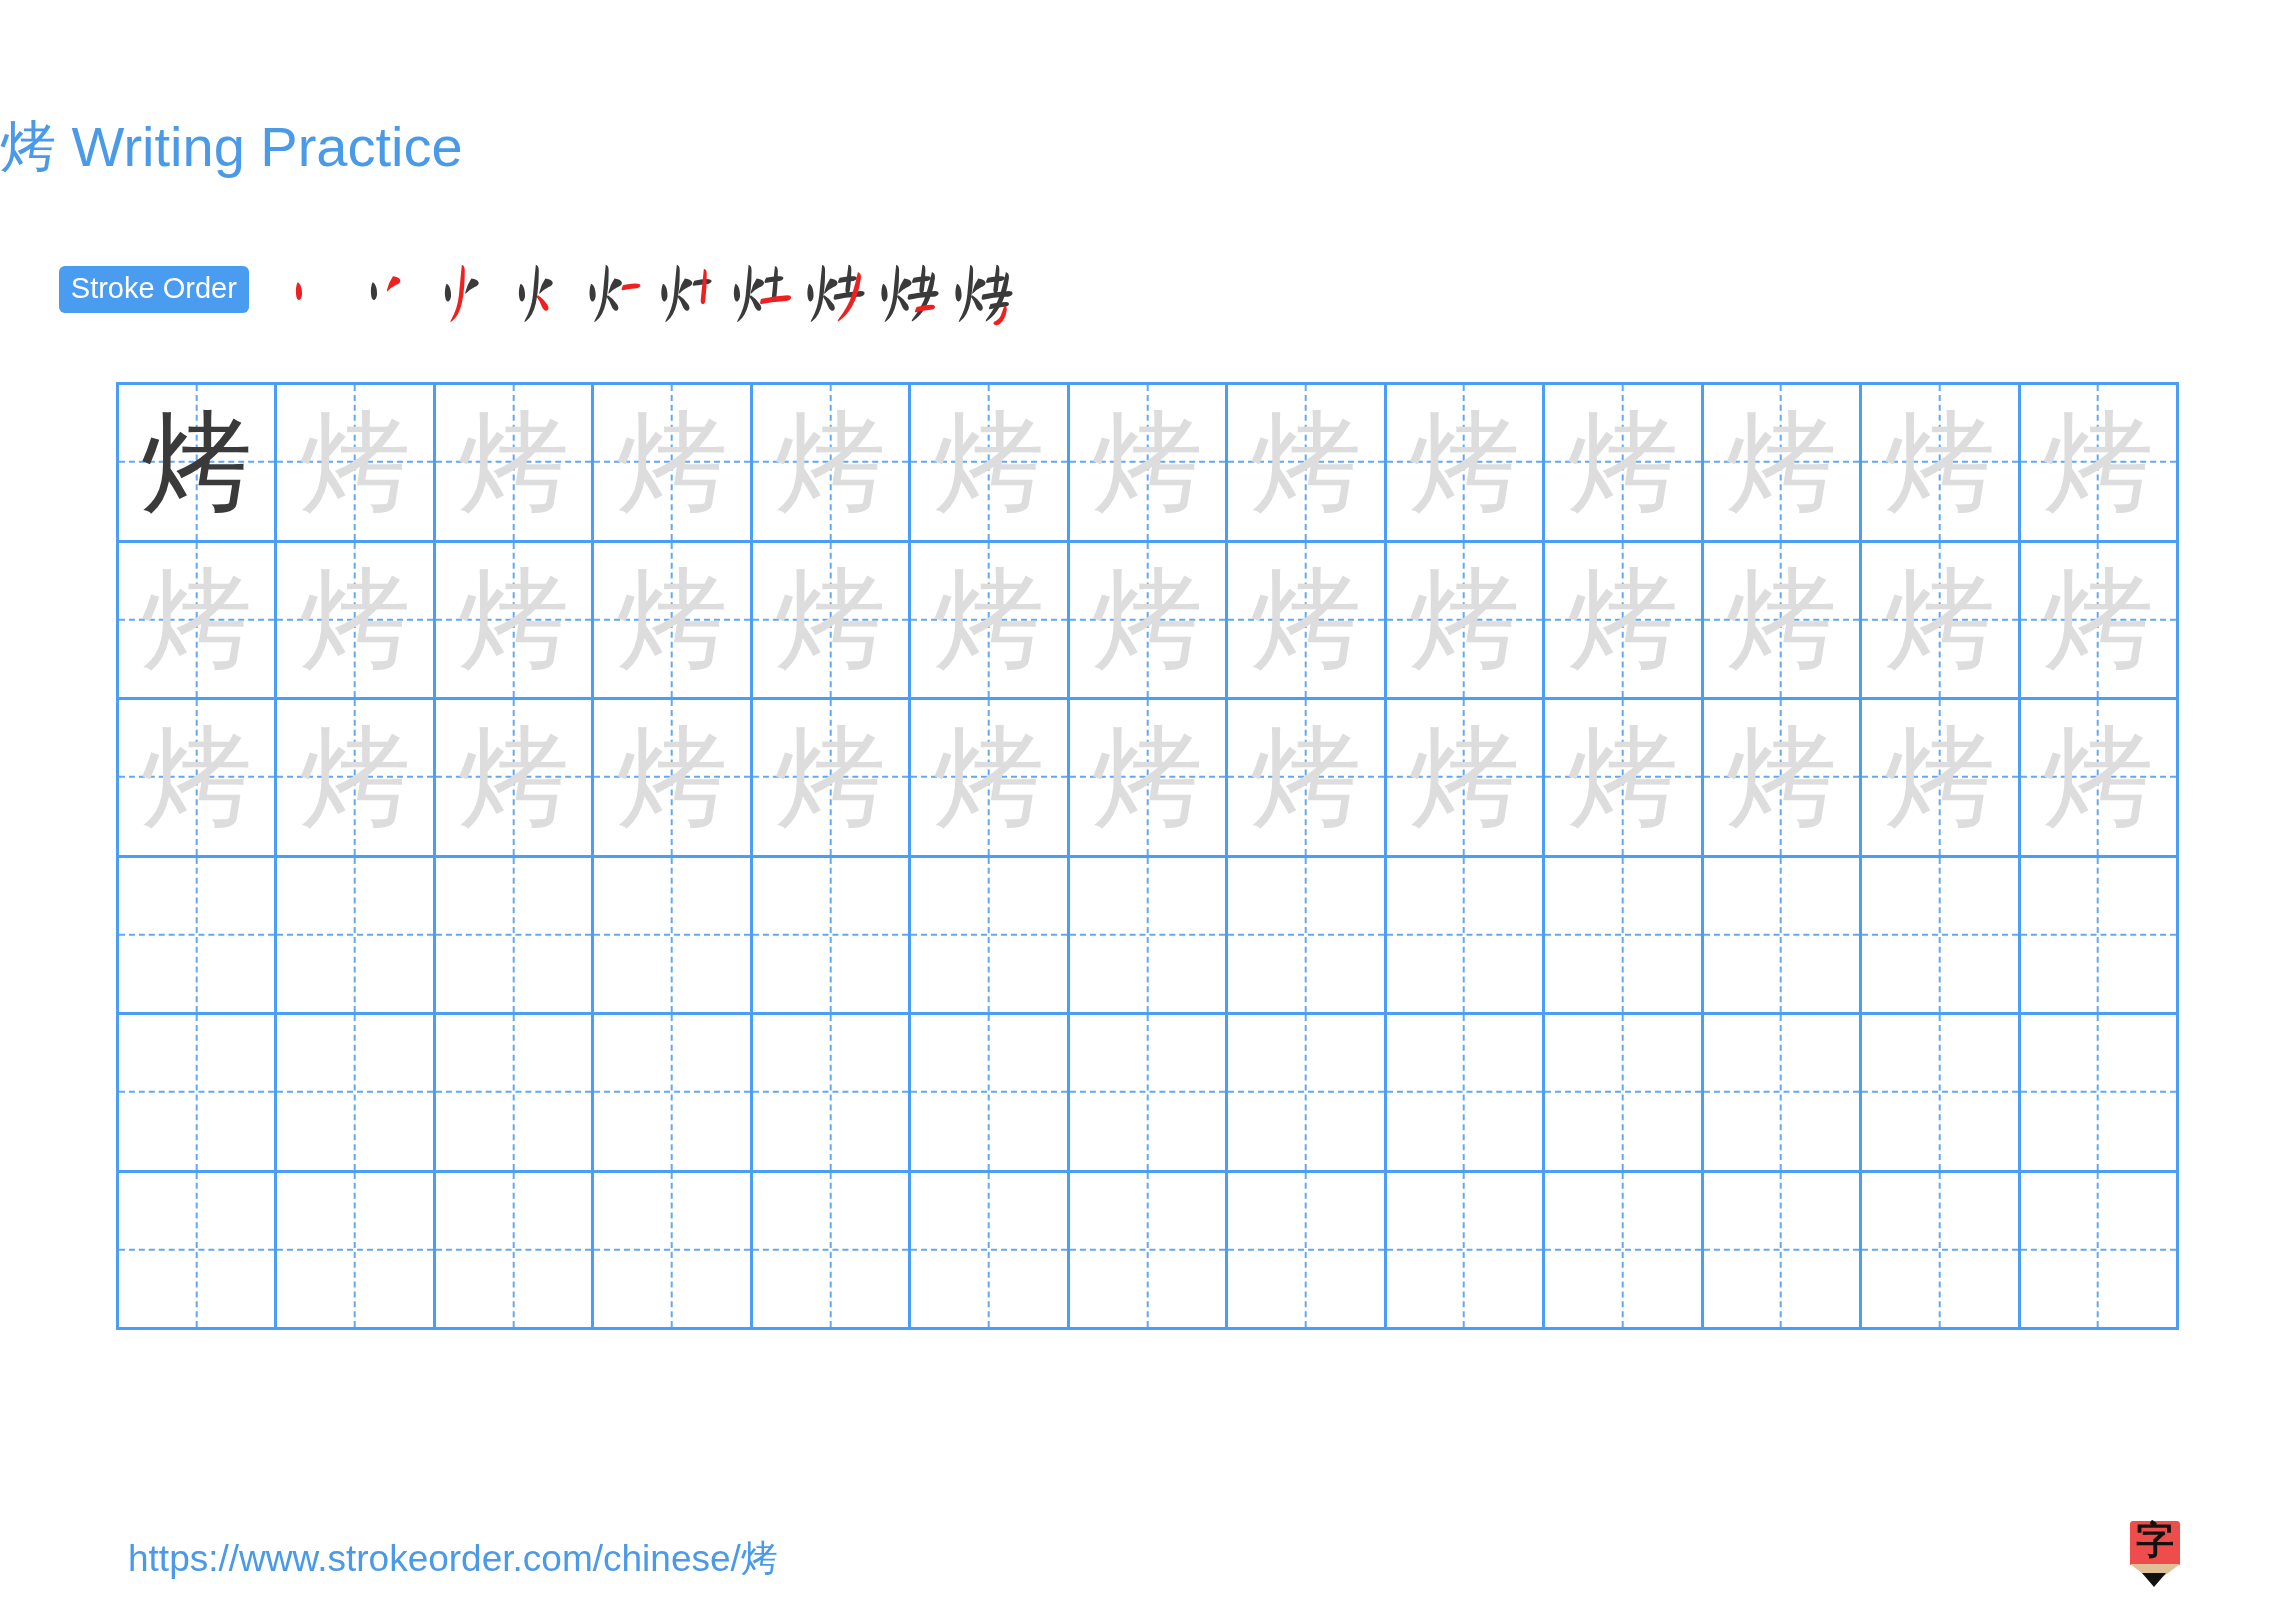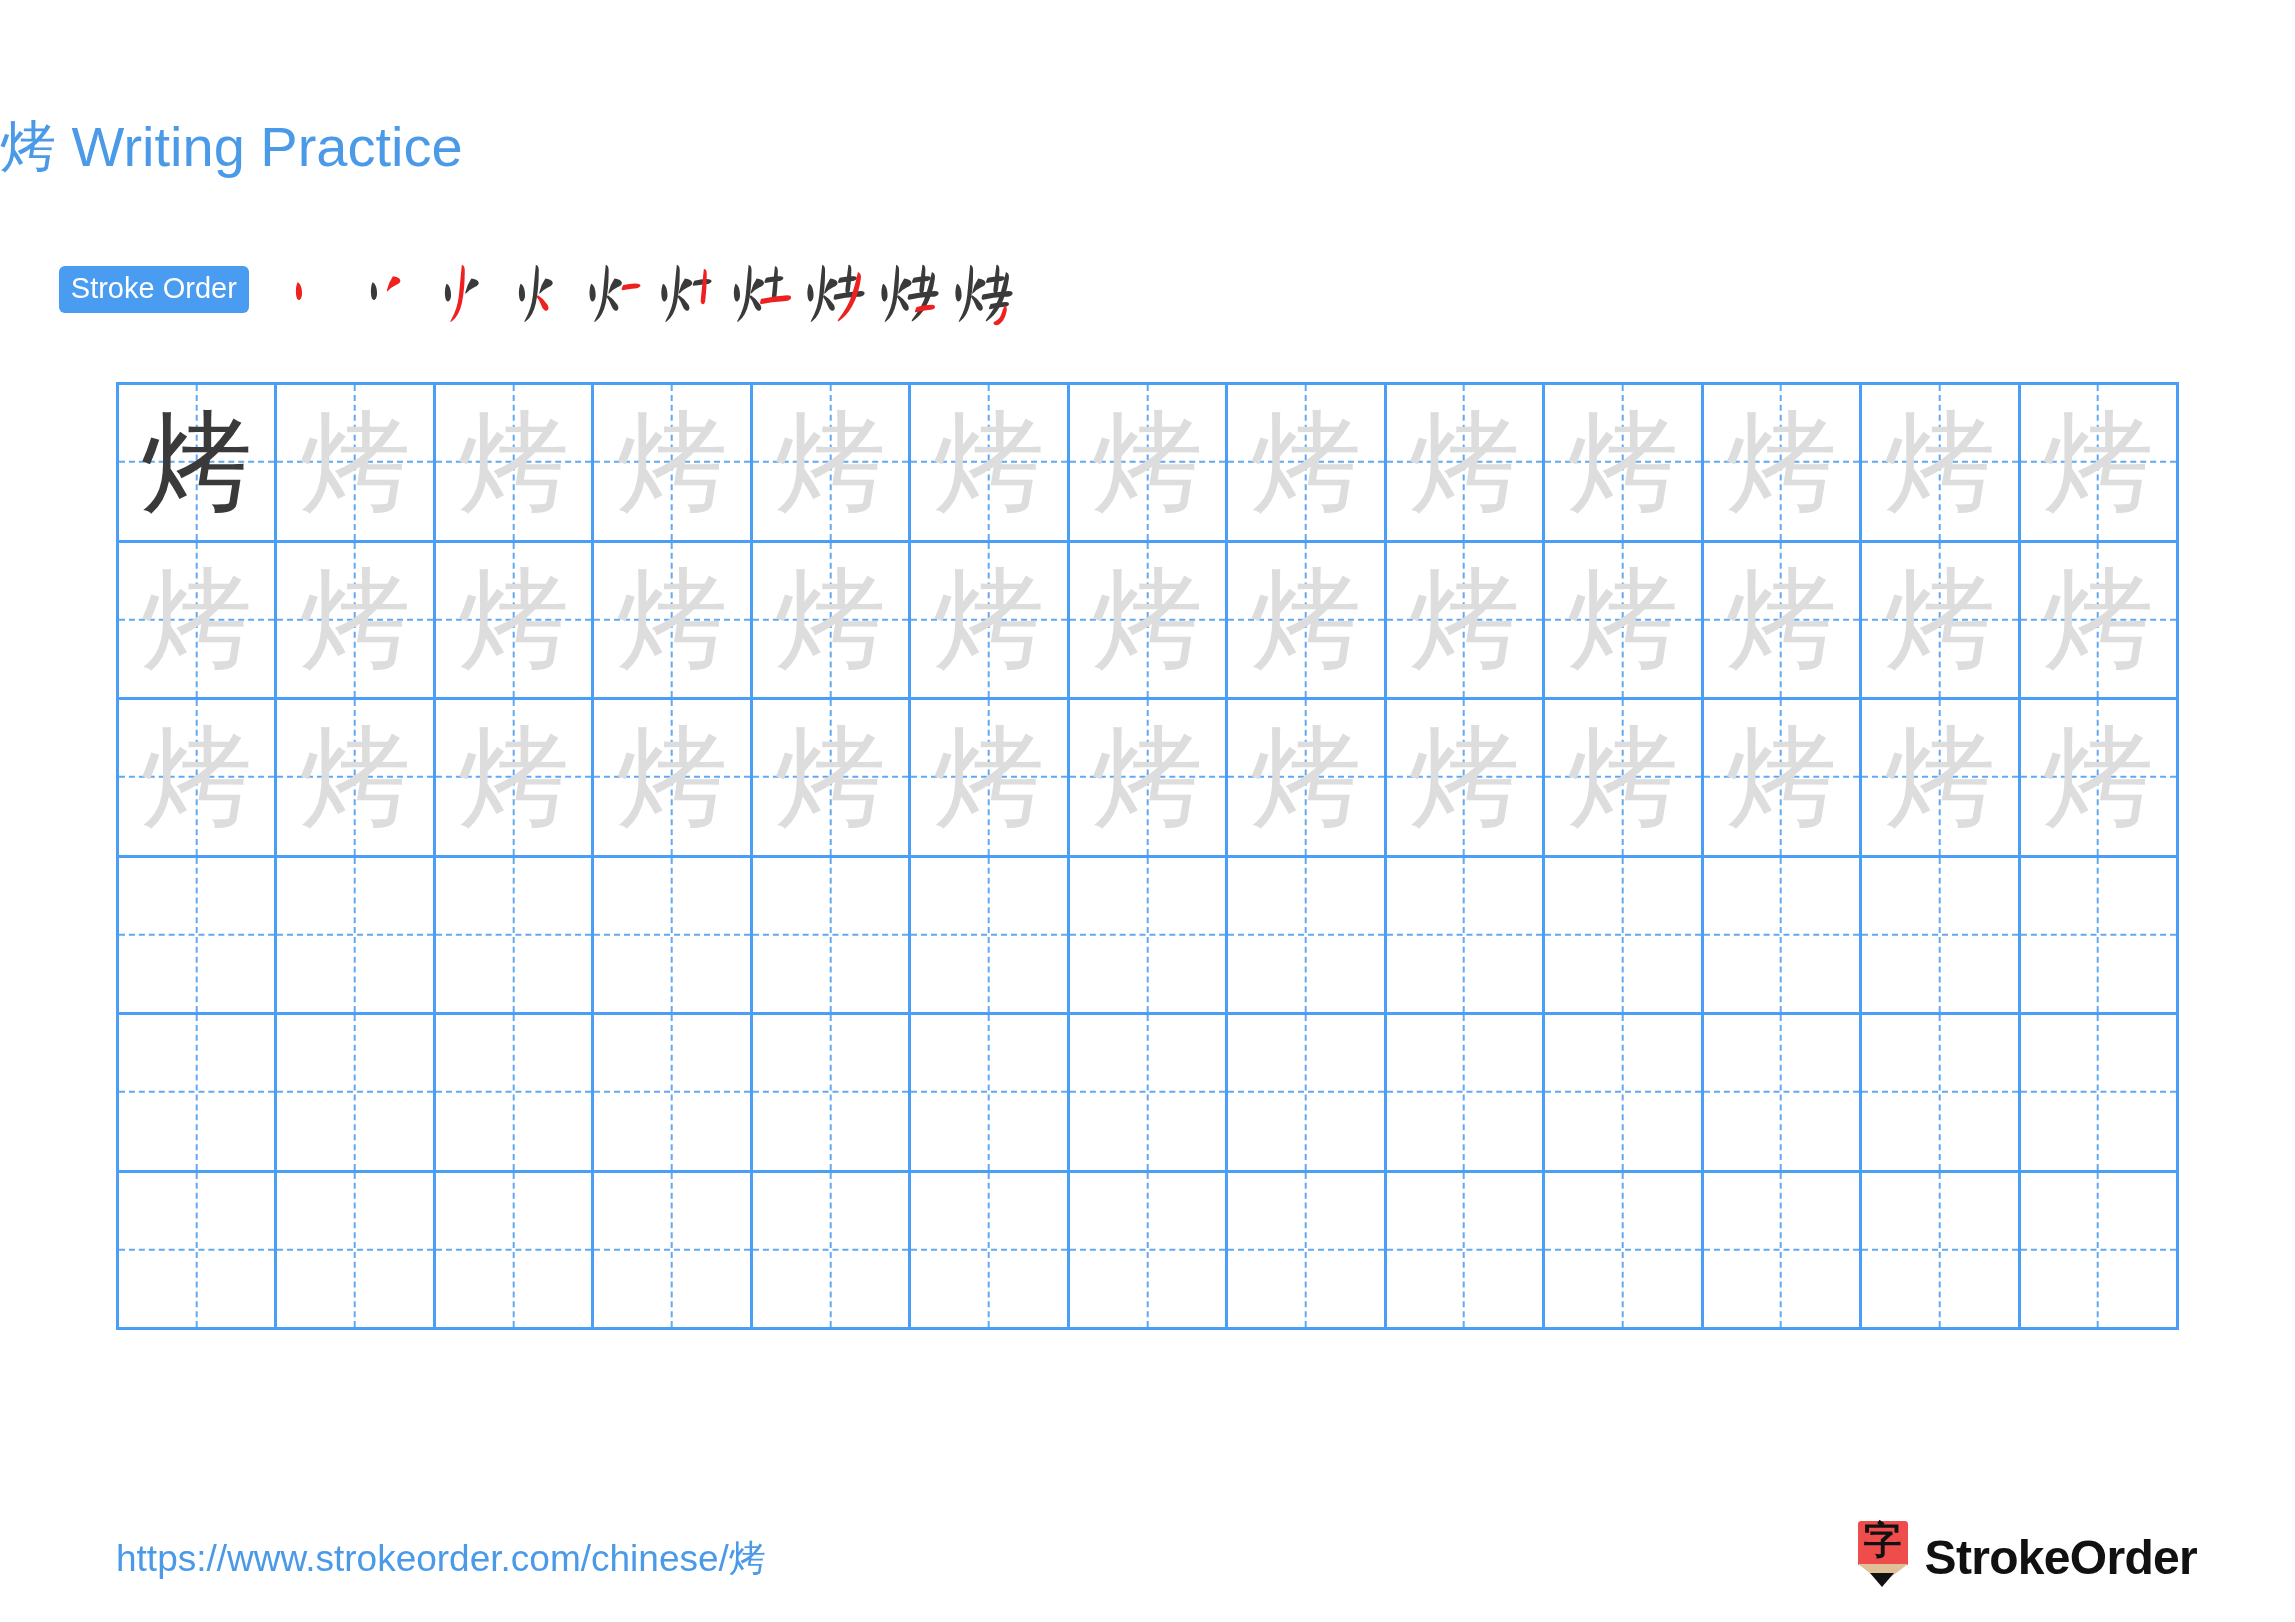--- a/index.html
+++ b/index.html
@@ -106,21 +106,21 @@
     line-height:1;
     z-index:2;
     user-select:none;
   }
   .cell-char.dark{ color:#3a3a3a; }
   .cell-char.trace{ color:#dddddd; }
 
   
   #footer-url{
     position:absolute;
-    left:116px; top:1534px;
+    left:128px; top:1534px;
     font-size:37px;
     color:#4a9ae8;
     white-space:nowrap;
   }
   #footer-url .han{ font-family:"DejaVu Sans", sans-serif; }
 
   #brand{
     position:absolute;
     right:98px; top:1518px;
     height:79px;
@@ -472,15 +472,14 @@
   <span>https://www.strokeorder.com/chinese/</span><span class="han">烤</span>
 </div>
 
 <div id="brand">
   <div id="brand-icon">
     <div class="pencil-body"></div>
     <div class="pencil-glyph">字</div>
     <div class="pencil-wood"></div>
     <div class="pencil-tip"></div>
   </div>
-  <div id="brand-text">StrokeOrder</div>
 </div>
 
 
 </body></html>

